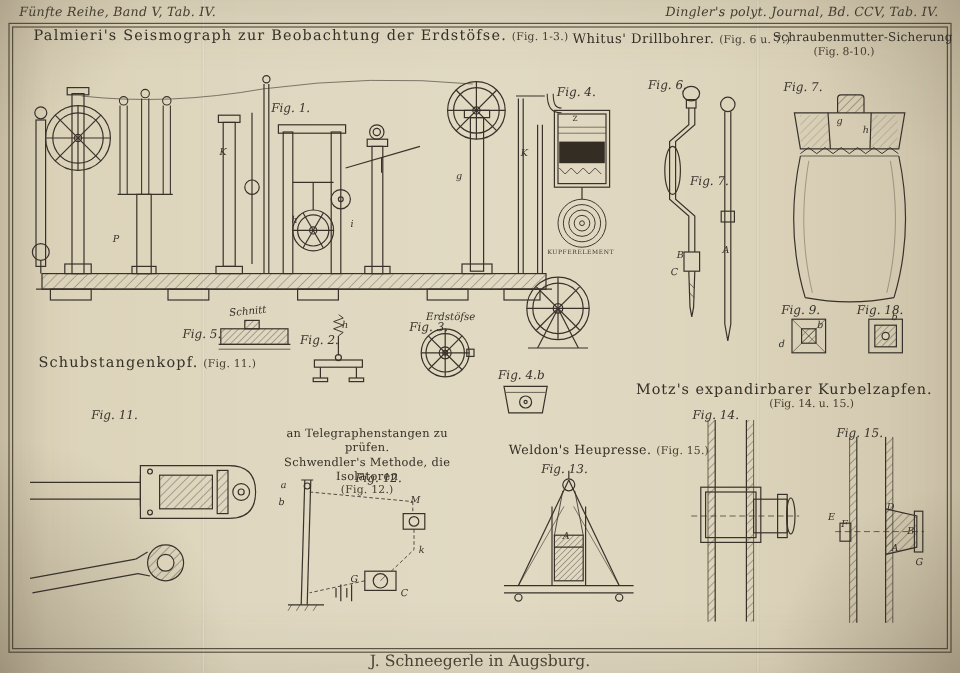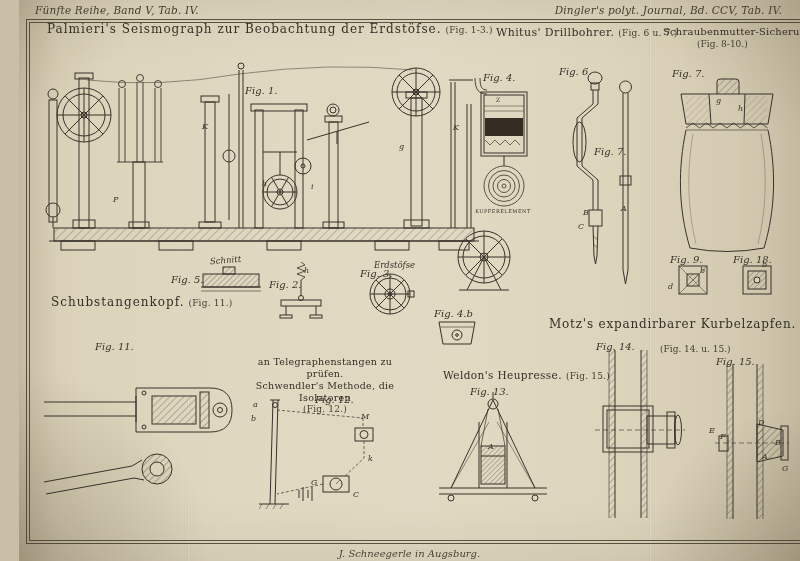--- a/index.html
+++ b/index.html
@@ -14,36 +14,35 @@
     background:
       radial-gradient(circle at 0% 100%, rgba(82,70,46,.30), transparent 20%),
       radial-gradient(circle at 100% 100%, rgba(82,70,46,.28), transparent 16%),
       radial-gradient(circle at 100% 0%, rgba(82,70,46,.16), transparent 14%),
       radial-gradient(circle at 0% 0%, rgba(82,70,46,.14), transparent 12%),
       linear-gradient(90deg, rgba(110,95,65,.12) 0%, rgba(255,255,245,0) 5%,
         rgba(255,255,245,.10) 30%, rgba(255,255,245,.15) 52%,
         rgba(255,255,245,.04) 75%, rgba(110,95,65,.12) 100%),
       #dcd3ba;
     box-shadow: inset 0 0 60px rgba(95,80,55,.18);
-    margin-left: 19px;
   }
   .crease{position:absolute;top:0;bottom:0;width:3px;pointer-events:none;
     background:linear-gradient(90deg,rgba(110,95,65,.10),rgba(255,255,250,.18),rgba(110,95,65,.08));}
   .frame{position:absolute;border:1px solid rgba(68,60,44,.85)}
   .hdr{position:absolute;top:4px;font-style:italic;font-size:10.5px;color:#453d2e;letter-spacing:.2px;white-space:nowrap}
   .title{position:absolute;font-size:12px;letter-spacing:1px;color:#352f26;white-space:nowrap}
   .figref{font-size:9px;letter-spacing:.2px;margin-left:4px;color:#453d2f}
   .figrefblk{position:absolute;font-size:9px;color:#453d2f;white-space:nowrap}
   .figlabel{position:absolute;font-style:italic;font-size:10px;color:#39322a;white-space:nowrap}
   .letter{position:absolute;font-style:italic;font-size:8px;color:#39322a;line-height:1}
   .ann{position:absolute;font-style:italic;font-size:8.5px;color:#39322a;white-space:nowrap}
   .tiny{position:absolute;font-size:5px;letter-spacing:1px;color:#39322a;white-space:nowrap}
   .fig{position:absolute}
   .fig svg{display:block}
-  .imprint{position:absolute;left:0;right:0;bottom:2px;text-align:center;font-style:italic;font-size:10px;color:#4a4234}
+  .imprint{position:absolute;left:0;right:0;bottom:2px;text-align:center;font-size:13px;color:#4a4234}
   .schwblock{position:absolute;text-align:center;color:#352f26}
   .schwblock .ln{font-size:9.5px;letter-spacing:.3px;line-height:1.25}
 </style>
 </head>
 <body>
 
 <div id="plate">
   <div class="crease" style="left:168px"></div>
   <div class="crease" style="left:630px"></div>
 
@@ -74,21 +73,21 @@
     <div class="figref" style="margin-left:0">(Fig. 12.)</div>
   </div>
 
   <div class="title" style="left:424px;top:369px;font-size:10.5px;letter-spacing:.4px">
     <span>Weldon's Heupresse.</span><span class="figref">(Fig. 15.)</span>
   </div>
 
   <div class="title" style="left:530px;top:317px;letter-spacing:.8px">
     <span>Motz's expandirbarer Kurbelzapfen.</span>
   </div>
-  <div class="figrefblk" style="left:641px;top:344px">(Fig. 14. u. 15.)</div>
+  <div class="figrefblk" style="left:641px;top:332px">(Fig. 14. u. 15.)</div>
 
   <div class="figlabel" style="left:226px;top:85px">Fig. 1.</div>
   <div class="figlabel" style="left:464px;top:72px">Fig. 4.</div>
   <div class="figlabel" style="left:540px;top:66px">Fig. 6.</div>
   <div class="figlabel" style="left:653px;top:68px">Fig. 7.</div>
   <div class="figlabel" style="left:575px;top:146px">Fig. 7.</div>
   <div class="figlabel" style="left:651px;top:254px">Fig. 9.</div>
   <div class="figlabel" style="left:714px;top:254px">Fig. 18.</div>
   <div class="figlabel" style="left:152px;top:274px">Fig. 5.</div>
   <div class="figlabel" style="left:250px;top:279px">Fig. 2.</div>

